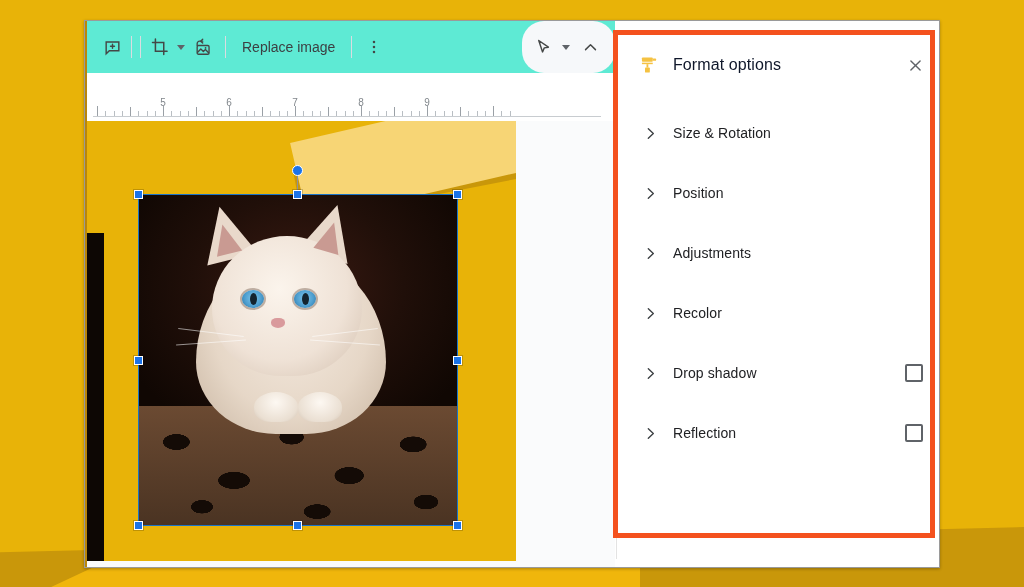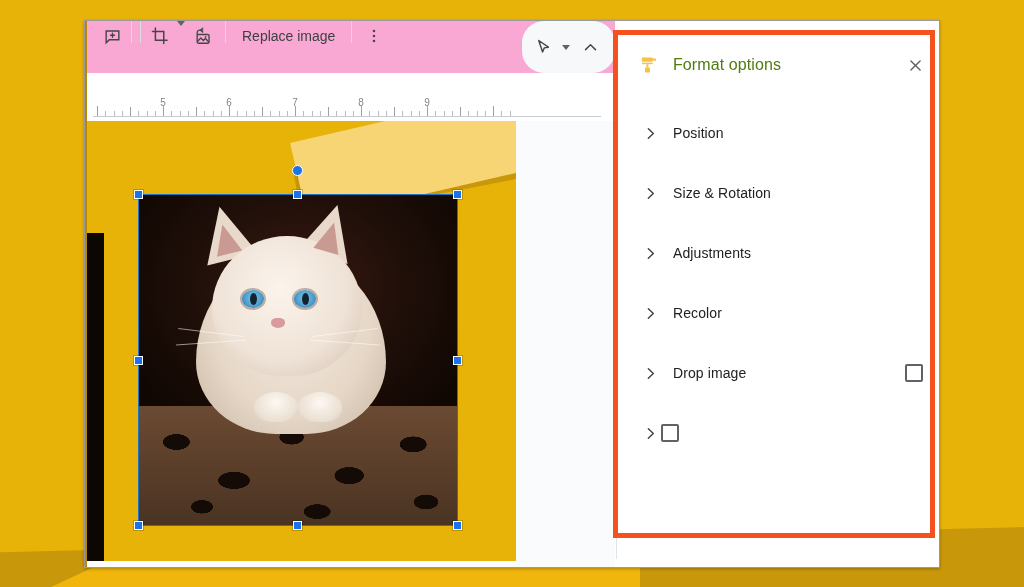--- a/index.html
+++ b/index.html
@@ -36,22 +36,22 @@
   
   .window::before{
     content:""; position:absolute; left:0; top:0; width:2px; height:100%;
     background: #B8860B; z-index: 5;
   }
 
   
   .toolbar {
     position: absolute; left: 0; top: 0;
     width: 530px; height: 52px;
-    background: #f9a8d4;
-    display: flex; 
+    background: #5eead4;
+    display: flex; align-items: center;
     padding-left: 12px;
     gap: 0;
   }
   .tb-btn {
     display: flex; align-items: center; justify-content: center;
     width: 30px; height: 30px; border-radius: 4px;
     color: #444746; cursor: pointer;
   }
   .tb-text {
     display:flex; align-items:center; height:30px;
@@ -238,21 +238,21 @@
   .panel-inner{
     position:absolute; inset:0;
     border-left: 1px solid #e3e3e3;
   }
   .panel-head {
     display: flex; align-items: center;
     height: 56px; padding: 0 12px 0 22px;
   }
   .roller-icon{ width:20px; height:20px; margin-right: 14px; flex:none; }
   .panel-title {
-    font-size: 16px; color: #4d7c0f; font-weight: 500;
+    font-size: 16px; color: #0f172a; font-weight: 500;
     letter-spacing: .1px; flex: 1;
   }
   .close-btn {
     width: 28px; height: 28px; border-radius: 50%;
     display:flex; align-items:center; justify-content:center;
     color:#5f6368; cursor:pointer;
   }
 
   .opt-list { padding-top: 10px; }
   .opt-row {
@@ -477,29 +477,29 @@
         </div>
       </div>
 
       <div class="opt-list" id="opt-list">
           <div class="opt-row">
             <div class="chev">
               <svg width="15" height="15" viewBox="0 0 24 24" fill="none" stroke="#3c4043" stroke-width="2.2" stroke-linecap="round" stroke-linejoin="round">
                 <path d="M8.5 4.5l8 7.5-8 7.5"></path>
               </svg>
             </div>
-            <div class="opt-label">Position</div>
+            <div class="opt-label">Size &amp; Rotation</div>
           </div>
           <div class="opt-row">
             <div class="chev">
               <svg width="15" height="15" viewBox="0 0 24 24" fill="none" stroke="#3c4043" stroke-width="2.2" stroke-linecap="round" stroke-linejoin="round">
                 <path d="M8.5 4.5l8 7.5-8 7.5"></path>
               </svg>
             </div>
-            <div class="opt-label">Size &amp; Rotation</div>
+            <div class="opt-label">Position</div>
           </div>
           <div class="opt-row">
             <div class="chev">
               <svg width="15" height="15" viewBox="0 0 24 24" fill="none" stroke="#3c4043" stroke-width="2.2" stroke-linecap="round" stroke-linejoin="round">
                 <path d="M8.5 4.5l8 7.5-8 7.5"></path>
               </svg>
             </div>
             <div class="opt-label">Adjustments</div>
           </div>
           <div class="opt-row">
@@ -509,29 +509,30 @@
               </svg>
             </div>
             <div class="opt-label">Recolor</div>
           </div>
           <div class="opt-row">
             <div class="chev">
               <svg width="15" height="15" viewBox="0 0 24 24" fill="none" stroke="#3c4043" stroke-width="2.2" stroke-linecap="round" stroke-linejoin="round">
                 <path d="M8.5 4.5l8 7.5-8 7.5"></path>
               </svg>
             </div>
-            <div class="opt-label">Drop image</div>
+            <div class="opt-label">Drop shadow</div>
             <div class="opt-check"></div>
           </div>
           <div class="opt-row">
             <div class="chev">
               <svg width="15" height="15" viewBox="0 0 24 24" fill="none" stroke="#3c4043" stroke-width="2.2" stroke-linecap="round" stroke-linejoin="round">
                 <path d="M8.5 4.5l8 7.5-8 7.5"></path>
               </svg>
             </div>
+            <div class="opt-label">Reflection</div>
             <div class="opt-check"></div>
           </div>
         </div>
 
     </div>
   </div>
 </div>
 
 <div class="highlight"></div>
 

